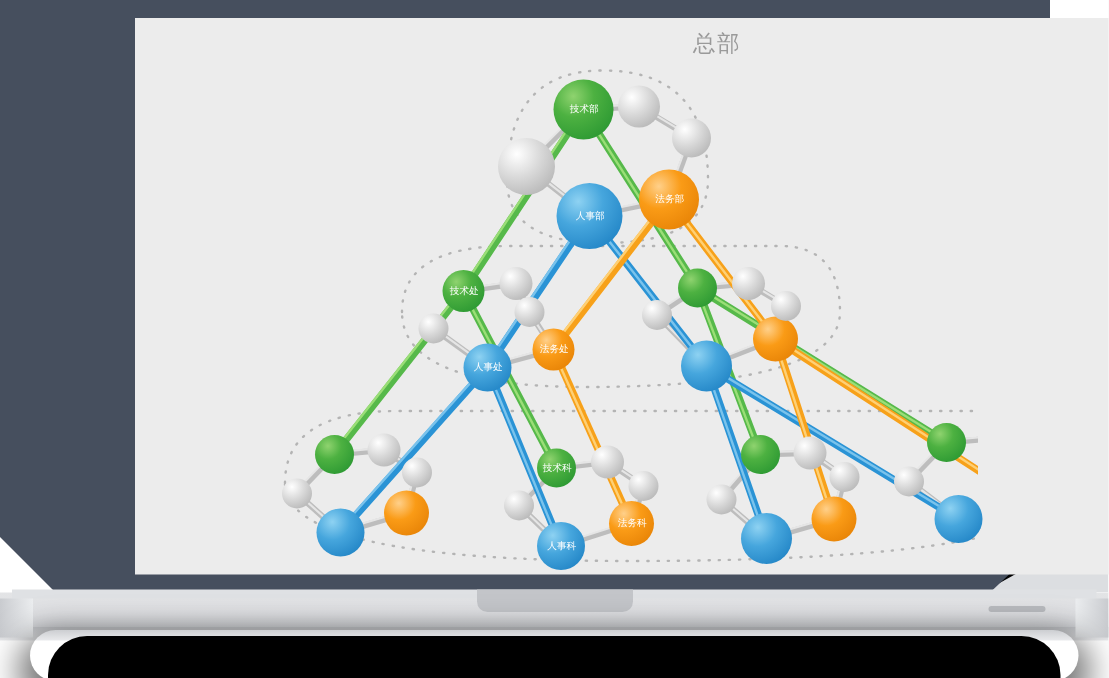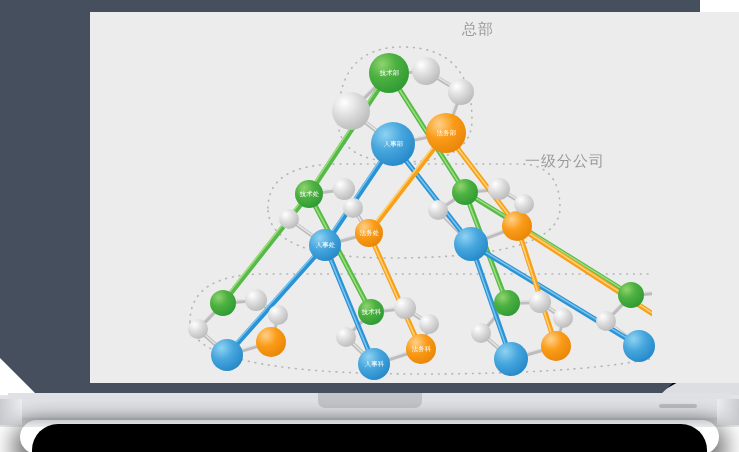--- a/index.html
+++ b/index.html
@@ -369,21 +369,20 @@
         <div class="node n-orange" style="left: 451px; top: 319px; width: 30px; height: 30px;"></div>
         <div class="node n-grey" style="left: 439px; top: 279px; width: 22px; height: 22px;"></div>
         <div class="node n-grey" style="left: 463px; top: 296px; width: 20px; height: 20px;"></div>
         <div class="node n-grey" style="left: 381px; top: 311px; width: 20px; height: 20px;"></div>
         <div class="node n-green" style="left: 528px; top: 270px; width: 26px; height: 26px;"></div>
         <div class="node n-blue" style="left: 533px; top: 318px; width: 32px; height: 32px;"></div>
         <div class="node n-grey" style="left: 506px; top: 299px; width: 20px; height: 20px;"></div>
       </div>
     <div id="labels-layer" style="position:absolute;left:0;top:0;width:562px;height:371px;">
         <div class="tier-label" style="left: 372px; top: 8px; color: rgb(154, 154, 154);">总部</div>
-        <div class="tier-label" style="left: 435px; top: 140px; color: rgb(154, 154, 154);">一级分公司</div>
       </div>
   </div>
 
   <div class="base"></div>
   <div class="base-top"></div>
   <div class="trackpad-notch"></div>
   <div class="port"></div>
   <div class="base-lip"></div>
   <div class="edge-l"></div>
   <div class="edge-r"></div>

